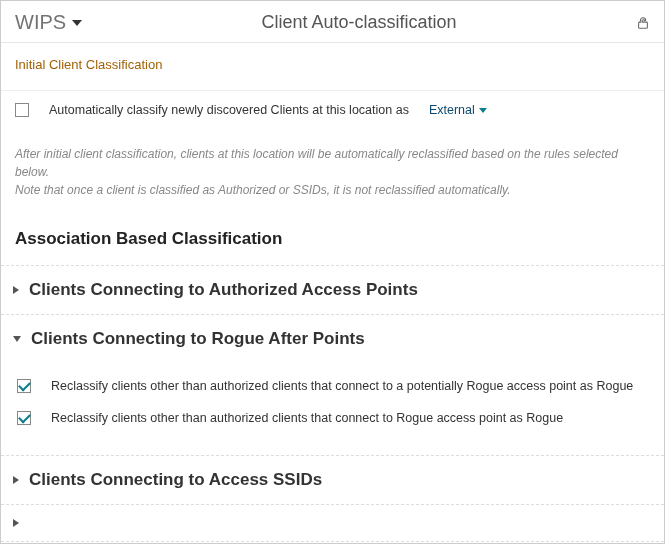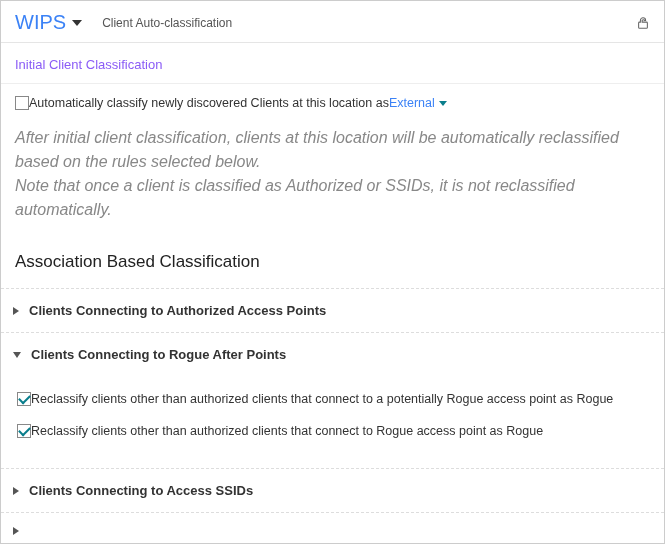--- a/index.html
+++ b/index.html
@@ -18,51 +18,52 @@
     padding: 10px 14px 8px 14px;
     border-bottom: 1px solid #e5e5e5;
     gap: 20px;
   }
   .wips-dropdown {
     display: flex;
     align-items: center;
     gap: 6px;
     font-size: 20px;
     font-weight: 400;
-    color: #3b82f6;
+    color: #737373;
     cursor: pointer;
   }
   .caret-down {
     width: 0; height: 0;
     border-left: 5px solid transparent;
     border-right: 5px solid transparent;
     border-top: 6px solid #333;
     display: inline-block;
   }
   .page-title {
-    font-size: 12px;
+    font-size: 18px;
     font-weight: 400;
     color: #555;
     flex: 1;
+    text-align: center;
   }
   .lock-icon {
     width: 14px; height: 14px;
     position: relative;
   }
   .lock-icon svg { display: block; }
   .section-label {
     font-size: 13px;
-    color: #8b5cf6;
-    padding: 14px 14px 11px 14px;
+    color: #a16207;
+    padding: 14px 14px 18px 14px;
     border-bottom: 1px solid #eee;
   }
   .row-line {
     display: flex;
     align-items: center;
-    gap: 0;
+    gap: 20px;
     padding: 12px 14px 10px 14px;
     font-size: 12.5px;
     color: #333;
   }
   .checkbox {
     width: 14px; height: 14px;
     border: 1px solid #888;
     display: flex;
     align-items: center;
     justify-content: center;
@@ -71,43 +72,44 @@
     flex-shrink: 0;
   }
   .checkbox.checked::after {
     content: "";
     width: 9px; height: 5px;
     border-left: 2px solid #0a7e8c;
     border-bottom: 2px solid #0a7e8c;
     transform: rotate(-45deg) translate(1px,-1px);
   }
   .ext-link {
-    color: #3b82f6;
+    color: #0c4a6e;
     display: inline-flex;
     align-items: center;
     gap: 4px;
     cursor: pointer;
     font-size: 12.5px;
   }
   .mini-caret {
     width: 0; height: 0;
     border-left: 4px solid transparent;
     border-right: 4px solid transparent;
     border-top: 5px solid #0a7e8c;
   }
   .hint {
-    font-size: 16px;
+    font-size: 12px;
     font-style: italic;
     color: #888;
     padding: 6px 14px 18px 14px;
     line-height: 1.5;
+    margin-top: 12px;
   }
   .big-heading {
     font-size: 17px;
-    font-weight: 400;
+    font-weight: 700;
     color: #222;
     padding: 12px 14px 16px 14px;
   }
   .accordion-item {
     border-top: 1px dashed #ddd;
     padding: 14px 14px 14px 12px;
   }
   .accordion-header {
     display: flex;
     align-items: center;
@@ -122,21 +124,21 @@
     flex-shrink: 0;
   }
   .tri-down {
     width: 0; height: 0;
     border-left: 4px solid transparent;
     border-right: 4px solid transparent;
     border-top: 6px solid #555;
     flex-shrink: 0;
   }
   .accordion-title {
-    font-size: 13px;
+    font-size: 17px;
     font-weight: 700;
     color: #333;
   }
   .accordion-body {
     padding: 24px 0 4px 4px;
   }
   .accordion-body .row-line {
     padding: 6px 0 12px 0;
   }
   .last-dash {

